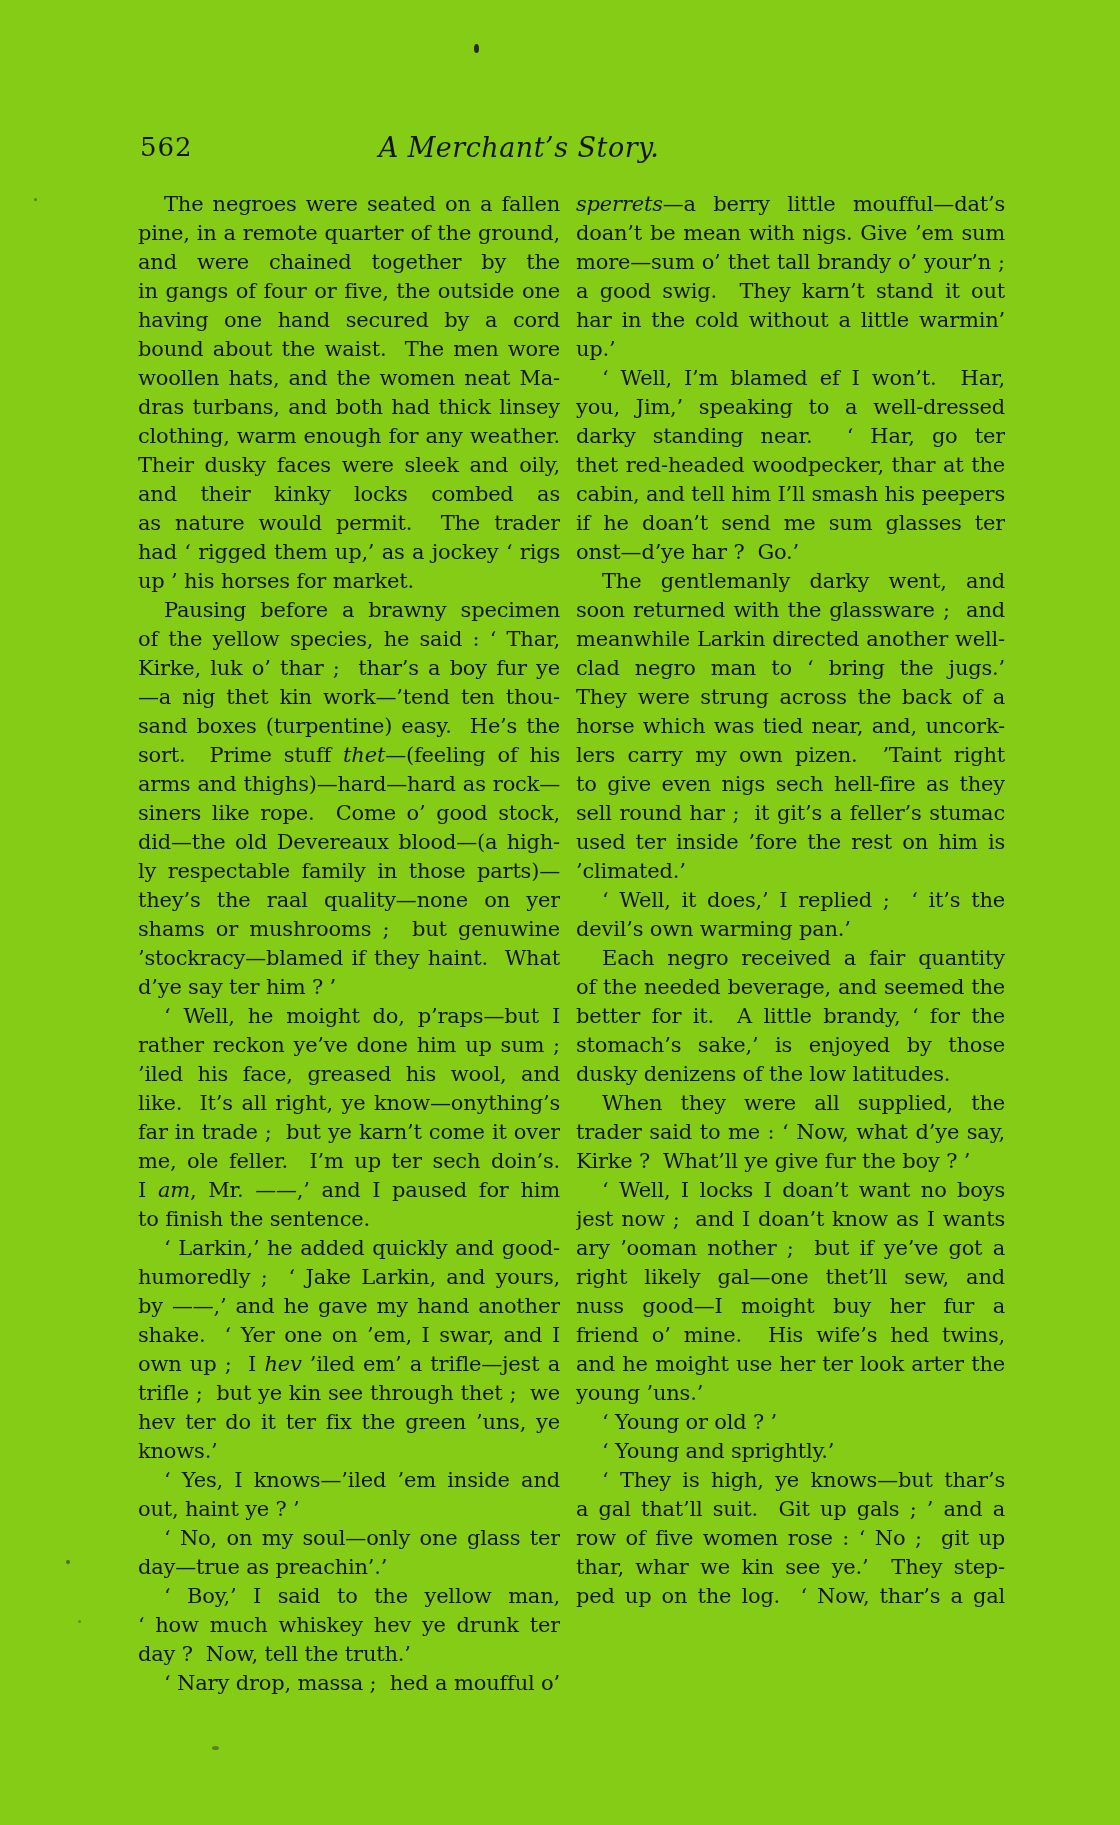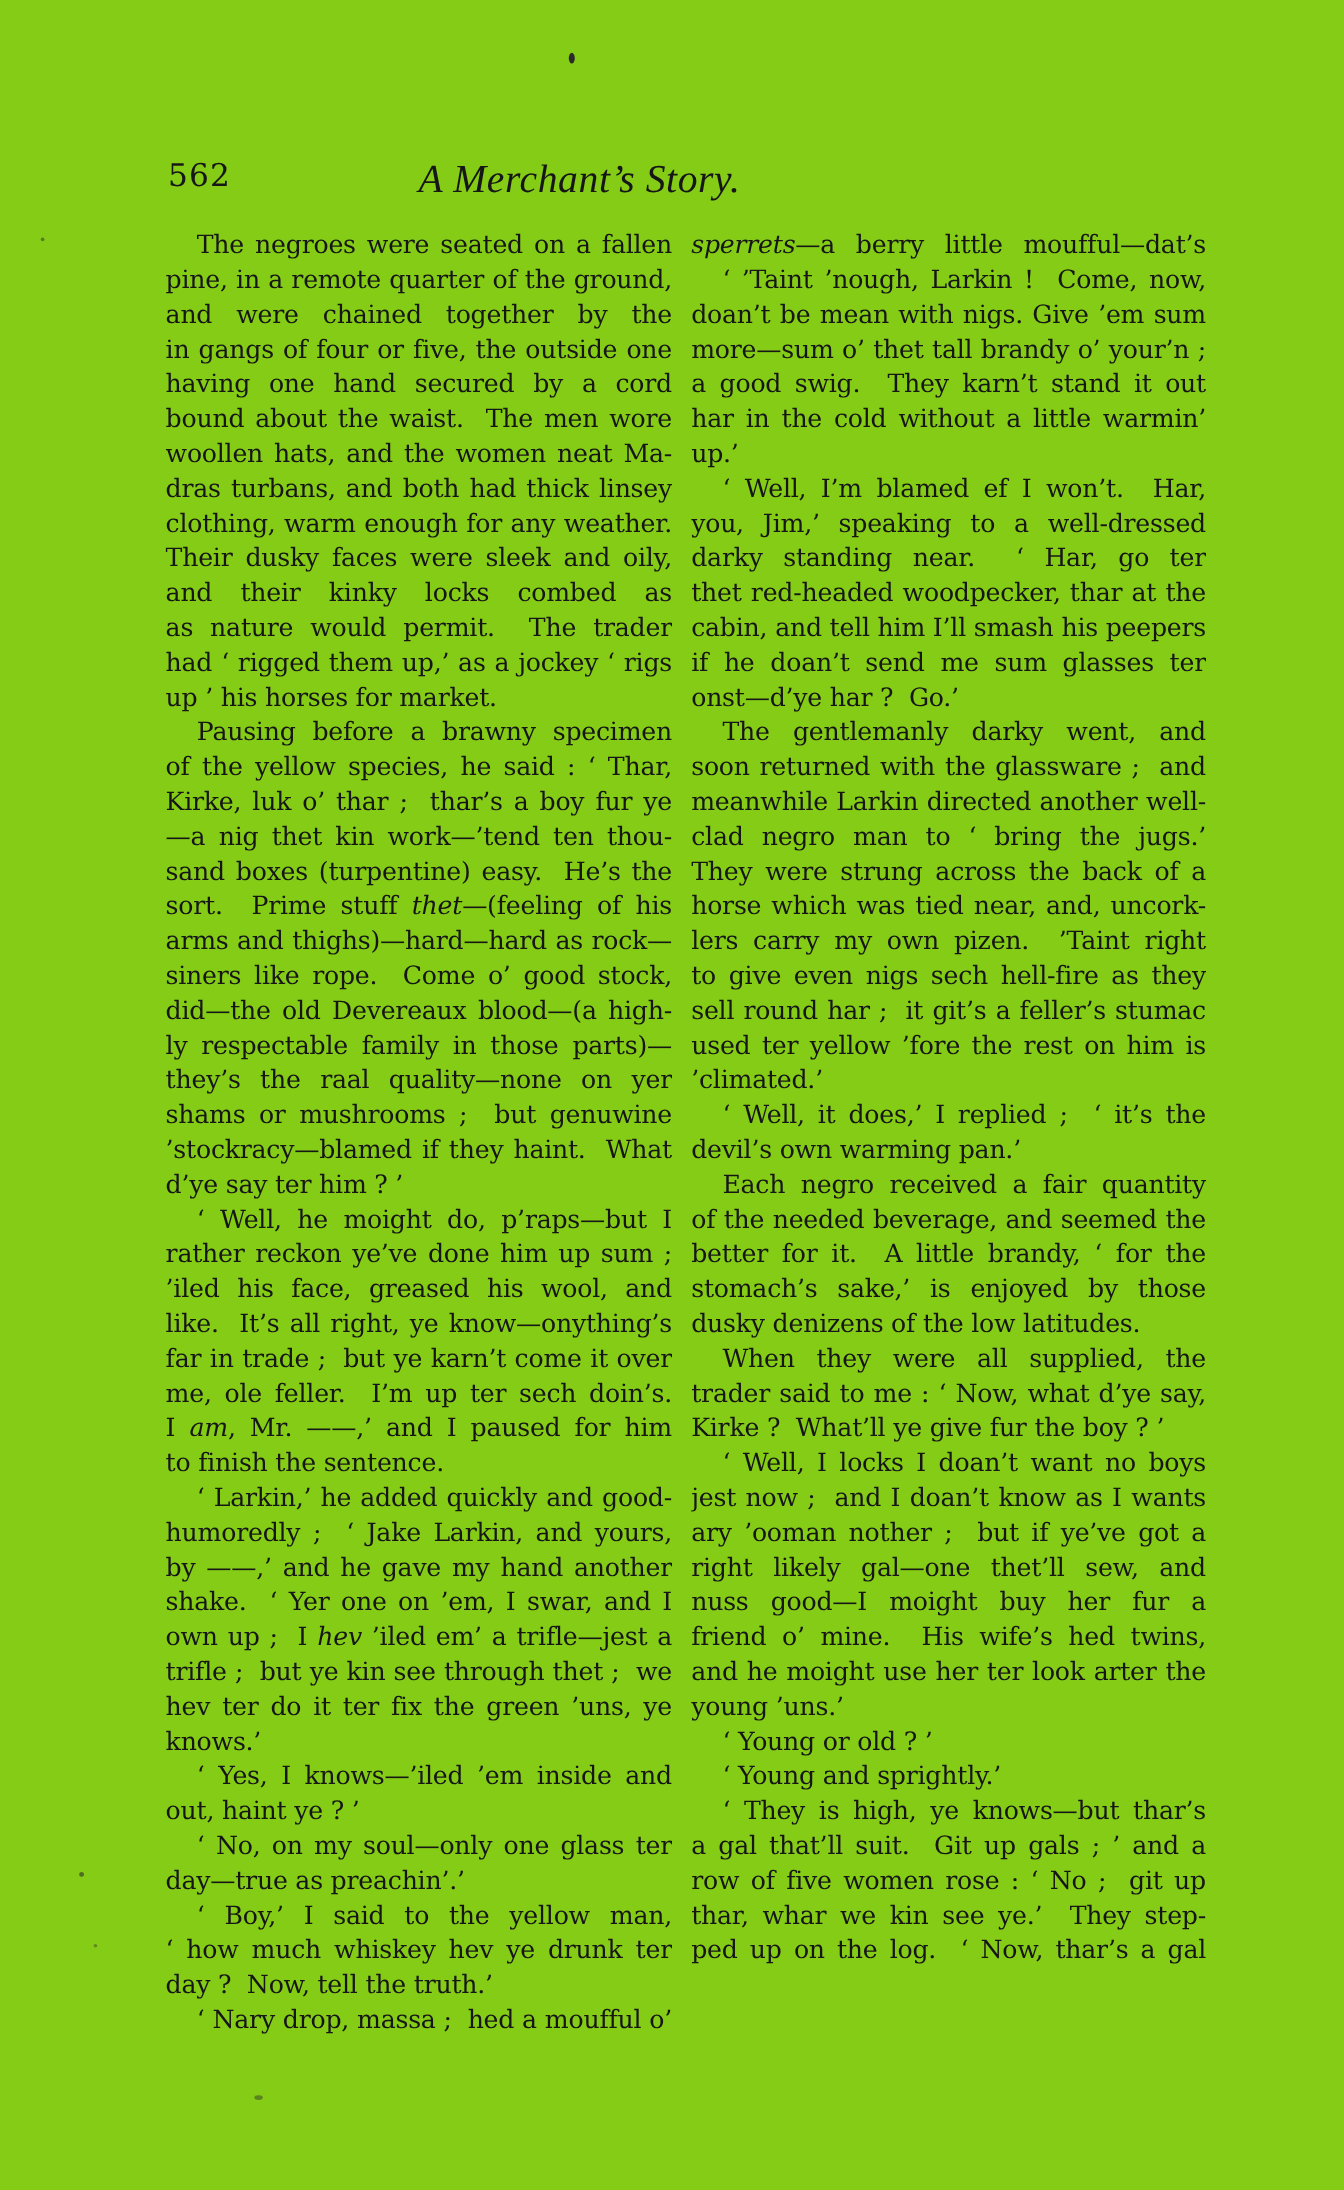--- a/index.html
+++ b/index.html
@@ -21,27 +21,26 @@
     height: 36px;
   }
   .pagenum {
     position: absolute;
     left: 140px; top: 0;
     font-size: 26px;
     letter-spacing: 1px;
   }
   .title {
     position: absolute;
-    left: 483px; top: 0;
+    left: 519px; top: 0;
     transform: translateX(-50%);
     font-style: italic;
-    font-size: 33px;
+    font-size: 27px;
     white-space: nowrap;
     letter-spacing: 0.5px;
-    font-family: Liberation Serif, serif;
   }
   .cols {
     position: absolute;
     left: 138px; top: 190px;
     display: flex;
     gap: 16px;
   }
   .col { display: block; }
   .col-left  { width: 422px; }
   .col-right { width: 429px; }
@@ -128,21 +127,20 @@
         <div class="line end">out, haint ye ? ’</div>
         <div class="line indent">‘ No, on my soul—only one glass ter</div>
         <div class="line end">day—true as preachin’.’</div>
         <div class="line indent">‘ Boy,’ I said to the yellow man,</div>
         <div class="line">‘ how much whiskey hev ye drunk ter</div>
         <div class="line end">day ?&nbsp;  Now, tell the truth.’</div>
         <div class="line indent">‘ Nary drop, massa ;&nbsp; hed a moufful o’</div>
       </div>
     <div class="col col-right" id="col-right">
         <div class="line"><i>sperrets</i>—a berry little moufful—dat’s</div>
-        <div class="line indent">‘ ’Taint ’nough, Larkin !&nbsp;  Come, now,</div>
         <div class="line">doan’t be mean with nigs. Give ’em sum</div>
         <div class="line">more—sum o’ thet tall brandy o’ your’n ;</div>
         <div class="line">a good swig.&nbsp; They karn’t stand it out</div>
         <div class="line">har in the cold without a little warmin’</div>
         <div class="line end">up.’</div>
         <div class="line indent">‘ Well, I’m blamed ef I won’t.&nbsp; Har,</div>
         <div class="line">you, Jim,’ speaking to a well-dressed</div>
         <div class="line">darky standing near.&nbsp; ‘ Har, go ter</div>
         <div class="line">thet red-headed woodpecker, thar at the</div>
         <div class="line">cabin, and tell him I’ll smash his peepers</div>
@@ -150,21 +148,21 @@
         <div class="line end">onst—d’ye har ?&nbsp;  Go.’</div>
         <div class="line indent">The gentlemanly darky went, and</div>
         <div class="line">soon returned with the glassware ;&nbsp; and</div>
         <div class="line">meanwhile Larkin directed another well-</div>
         <div class="line">clad negro man to ‘ bring the jugs.’</div>
         <div class="line">They were strung across the back of a</div>
         <div class="line">horse which was tied near, and, uncork-</div>
         <div class="line">lers carry my own pizen.&nbsp; ’Taint right</div>
         <div class="line">to give even nigs sech hell-fire as they</div>
         <div class="line">sell round har ;&nbsp; it git’s a feller’s stumac</div>
-        <div class="line">used ter yellow ’fore the rest on him is</div>
+        <div class="line">used ter inside ’fore the rest on him is</div>
         <div class="line end">’climated.’</div>
         <div class="line indent">‘ Well, it does,’ I replied ;&nbsp; ‘ it’s the</div>
         <div class="line end">devil’s own warming pan.’</div>
         <div class="line indent">Each negro received a fair quantity</div>
         <div class="line">of the needed beverage, and seemed the</div>
         <div class="line">better for it.&nbsp; A little brandy, ‘ for the</div>
         <div class="line">stomach’s sake,’ is enjoyed by those</div>
         <div class="line end">dusky denizens of the low latitudes.</div>
         <div class="line indent">When they were all supplied, the</div>
         <div class="line">trader said to me : ‘ Now, what d’ye say,</div>

